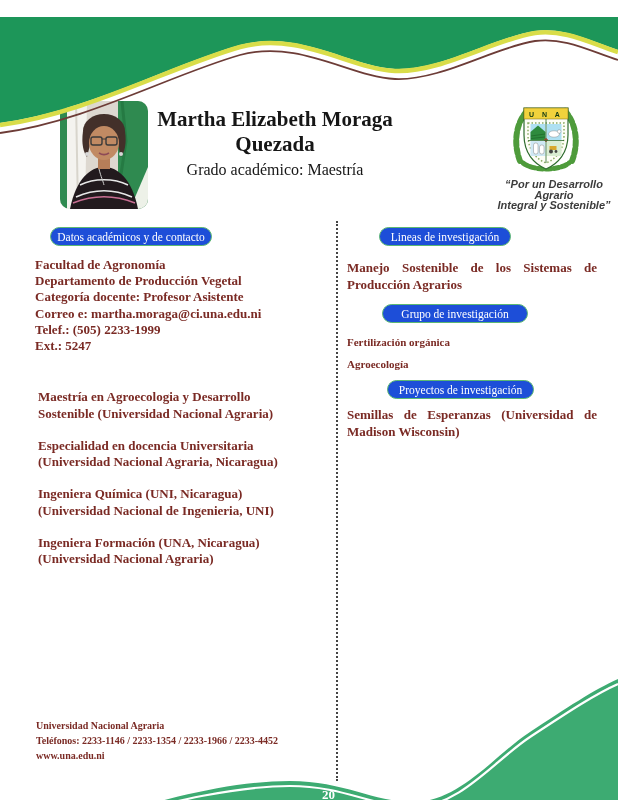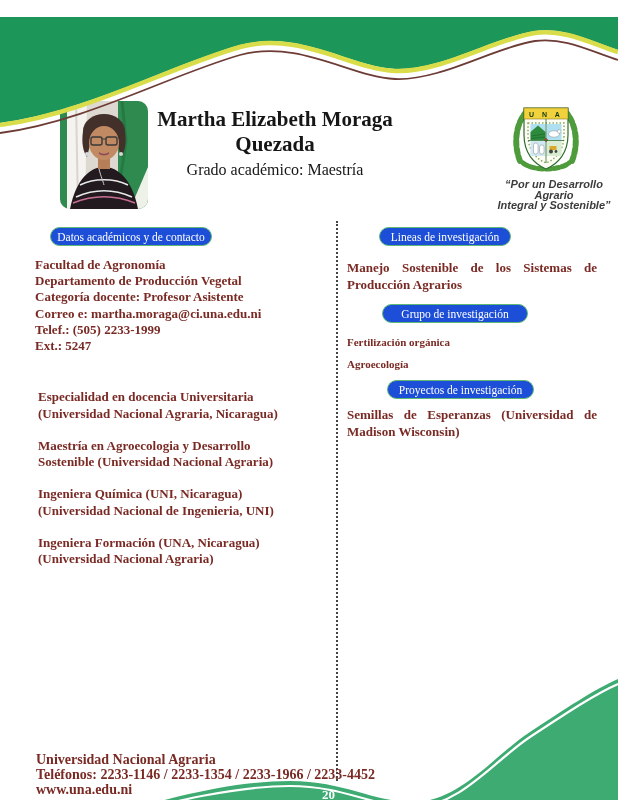--- a/index.html
+++ b/index.html
@@ -28,21 +28,21 @@
   .flist{left:38px;top:372px;width:285px;font-size:13px;line-height:16.5px;}
   .fitem{margin-bottom:15.5px;}
   .fitem span{display:block;}
   .para{font-size:13px;line-height:16.5px;text-align:justify;}
   .gitem{font-size:11px;line-height:16px;white-space:nowrap;}
 
   
   .divider{left:336px;top:204px;height:560px;width:0;border-left:2px dotted #444444;}
 
   
-  .footer{left:36px;top:735px;font-size:14px;line-height:15px;z-index:5;}
+  .footer{left:36px;top:701px;font-size:10px;line-height:15px;z-index:5;}
   .footer div{white-space:nowrap;}
   .pagenum{left:322px;top:770px;width:36px;text-align:left;color:#ffffff;
            font-weight:bold;font-size:13px;z-index:6;}
   .wave{left:0;z-index:1;}
 </style>
 </head>
 <body>
 
 <div class="canvas">
 
@@ -132,26 +132,26 @@
     <div>Departamento de Producción Vegetal</div>
     <div>Categoría docente: Profesor Asistente</div>
     <div>Correo e: martha.moraga@ci.una.edu.ni</div>
     <div>Telef.: (505) 2233-1999</div>
     <div>Ext.: 5247</div>
   </div>
 
 
   <div class="abs flist maroon">
     <div class="fitem">
+      <span>Maestría en Agroecologia y Desarrollo</span>
+      <span>Sostenible (Universidad Nacional Agraria)</span>
+    </div>
+    <div class="fitem">
       <span>Especialidad en docencia Universitaria</span>
       <span>(Universidad Nacional Agraria, Nicaragua)</span>
-    </div>
-    <div class="fitem">
-      <span>Maestría en Agroecologia y Desarrollo</span>
-      <span>Sostenible (Universidad Nacional Agraria)</span>
     </div>
     <div class="fitem">
       <span>Ingeniera Química (UNI, Nicaragua)</span>
       <span>(Universidad Nacional de Ingenieria, UNI)</span>
     </div>
     <div class="fitem">
       <span>Ingeniera Formación (UNA, Nicaragua)</span>
       <span>(Universidad Nacional Agraria)</span>
     </div>
   </div>

